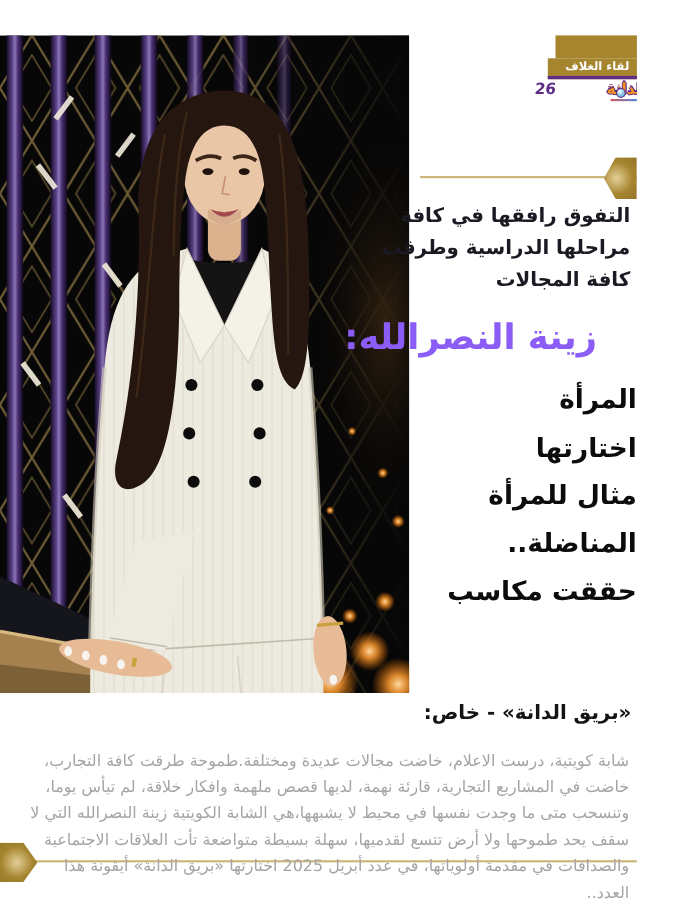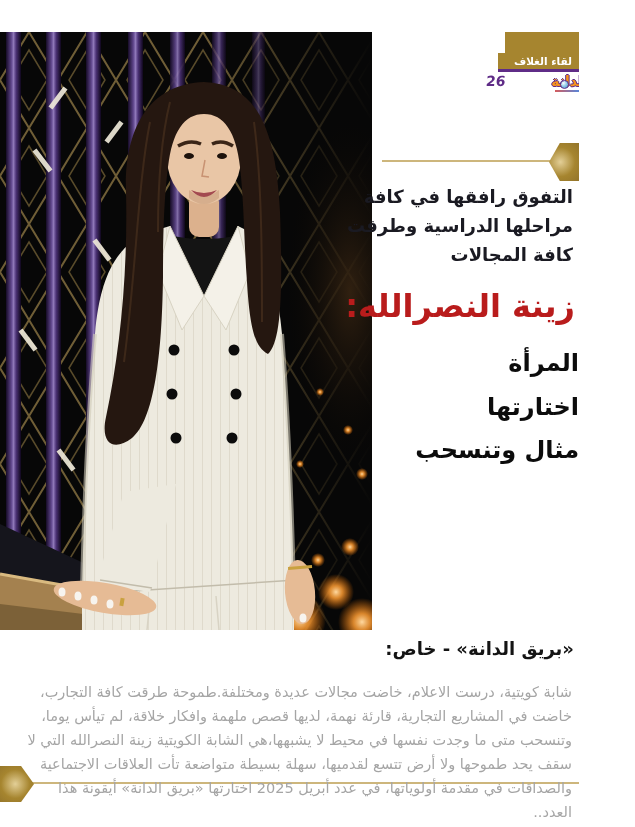--- a/index.html
+++ b/index.html
@@ -51,22 +51,22 @@
   }
 
   
   .kicker {
     position:absolute; top:150px; right:6px; width:252px;
     direction:rtl; text-align:right;
     font-size:18px; line-height:29px; font-weight:bold; color:#1a1a22;
   }
   .name-heading {
     position:absolute; top:252px; right:4px; width:262px;
-    direction:rtl; text-align:right;
-    font-size:32px; line-height:44px; font-weight:bold; color:#b91c1c;
+    direction:rtl; text-align:left;
+    font-size:32px; line-height:44px; font-weight:bold; color:#8b5cf6;
     white-space:nowrap;
   }
   .headline {
     position:absolute; top:310px; right:0; width:244px;
     direction:rtl; text-align:right;
     font-size:24px; line-height:43.5px; font-weight:bold; color:#0c0c0c;
   }
   
   .byline {
     position:absolute; top:606px; right:5px; left:17px;
@@ -244,19 +244,21 @@
   <div class="deco-line-bottom"></div>
   <div class="deco-arrow-left"></div>
 
   <div class="kicker">التفوق رافقها في كافة مراحلها الدراسية وطرقت كافة المجالات</div>
 
   <div class="name-heading">زينة النصرالله:</div>
 
   <div class="headline">
     <div>المرأة</div>
     <div>اختارتها</div>
-    <div>مثال وتنسحب</div>
+    <div>مثال للمرأة</div>
+    <div>المناضلة..</div>
+    <div>حققت مكاسب</div>
   </div>
 
   <div class="byline">«بريق الدانة» - خاص:</div>
   <div class="lead">شابة كويتية، درست الاعلام، خاضت مجالات عديدة ومختلفة.طموحة طرقت كافة التجارب، خاضت في المشاريع التجارية، قارئة نهمة، لديها قصص ملهمة وافكار خلاقة، لم تيأس يوما، وتنسحب متى ما وجدت نفسها في محيط لا يشبهها،هي الشابة الكويتية زينة النصرالله التي لا سقف يحد طموحها ولا أرض تتسع لقدميها، سهلة بسيطة متواضعة تأت العلاقات الاجتماعية والصداقات في مقدمة أولوياتها، في عدد أبريل 2025 اختارتها «بريق الدانة» أيقونة هذا العدد..</div>
 
 </div>
 
 </body></html>

